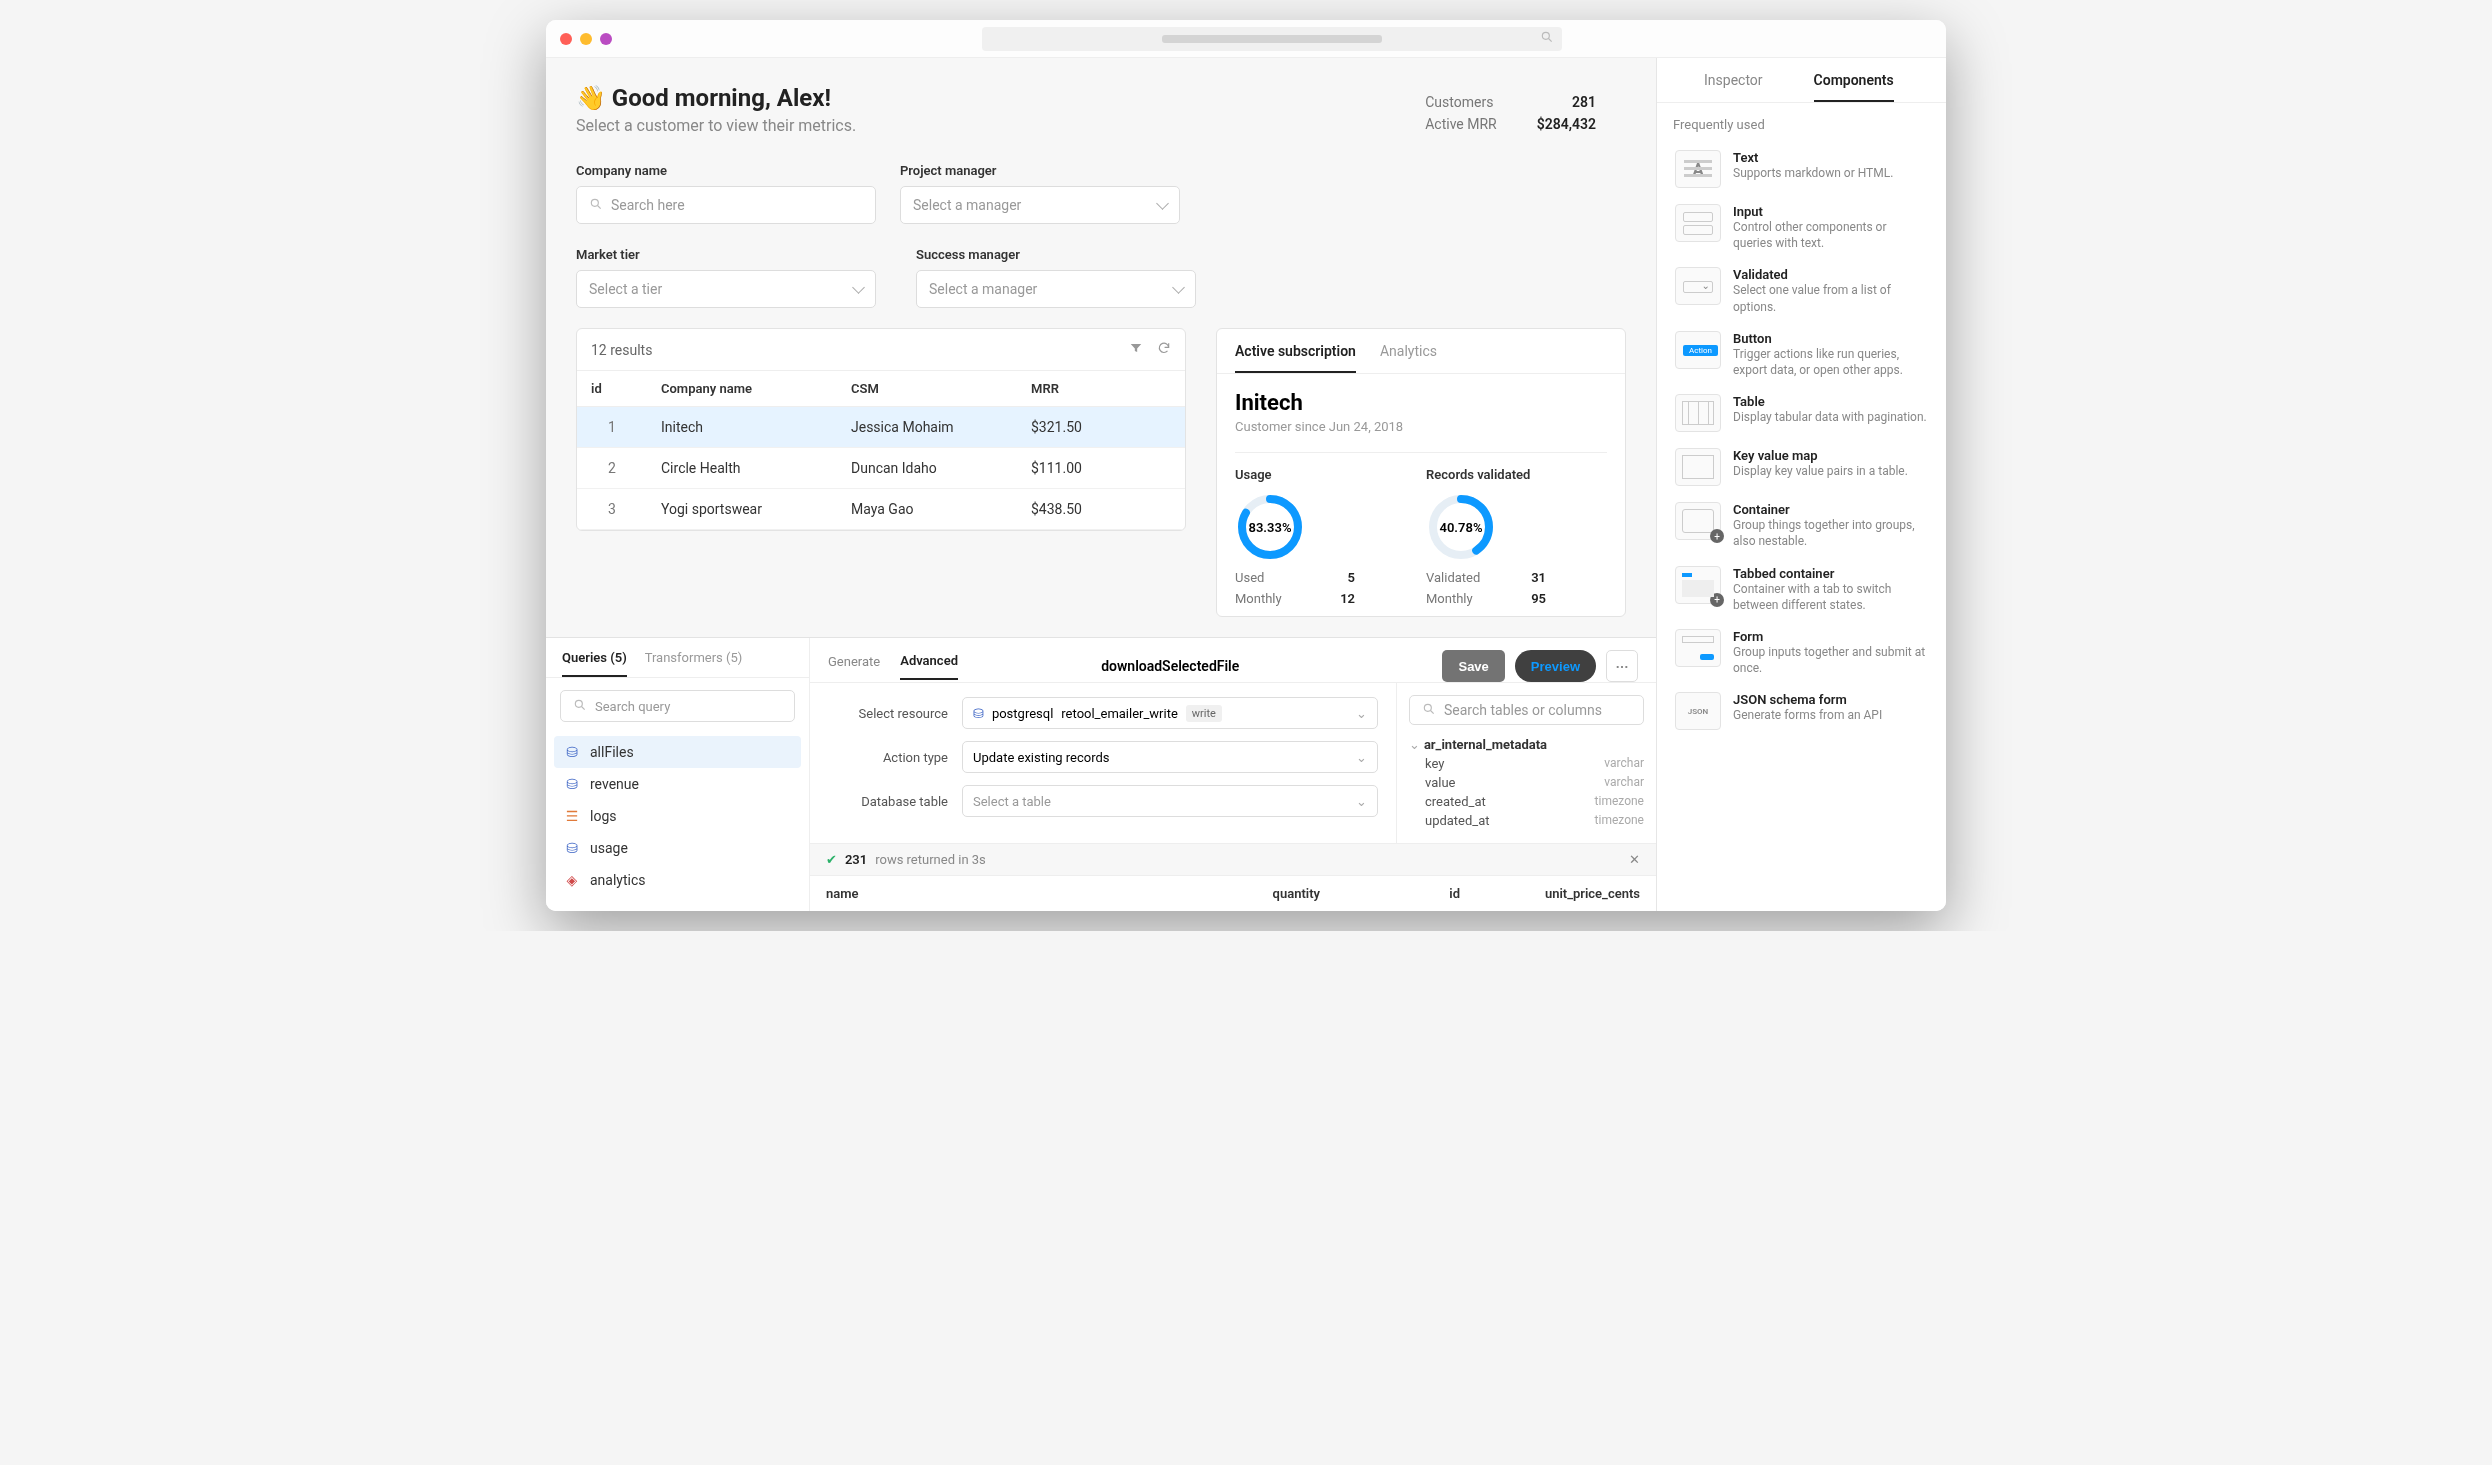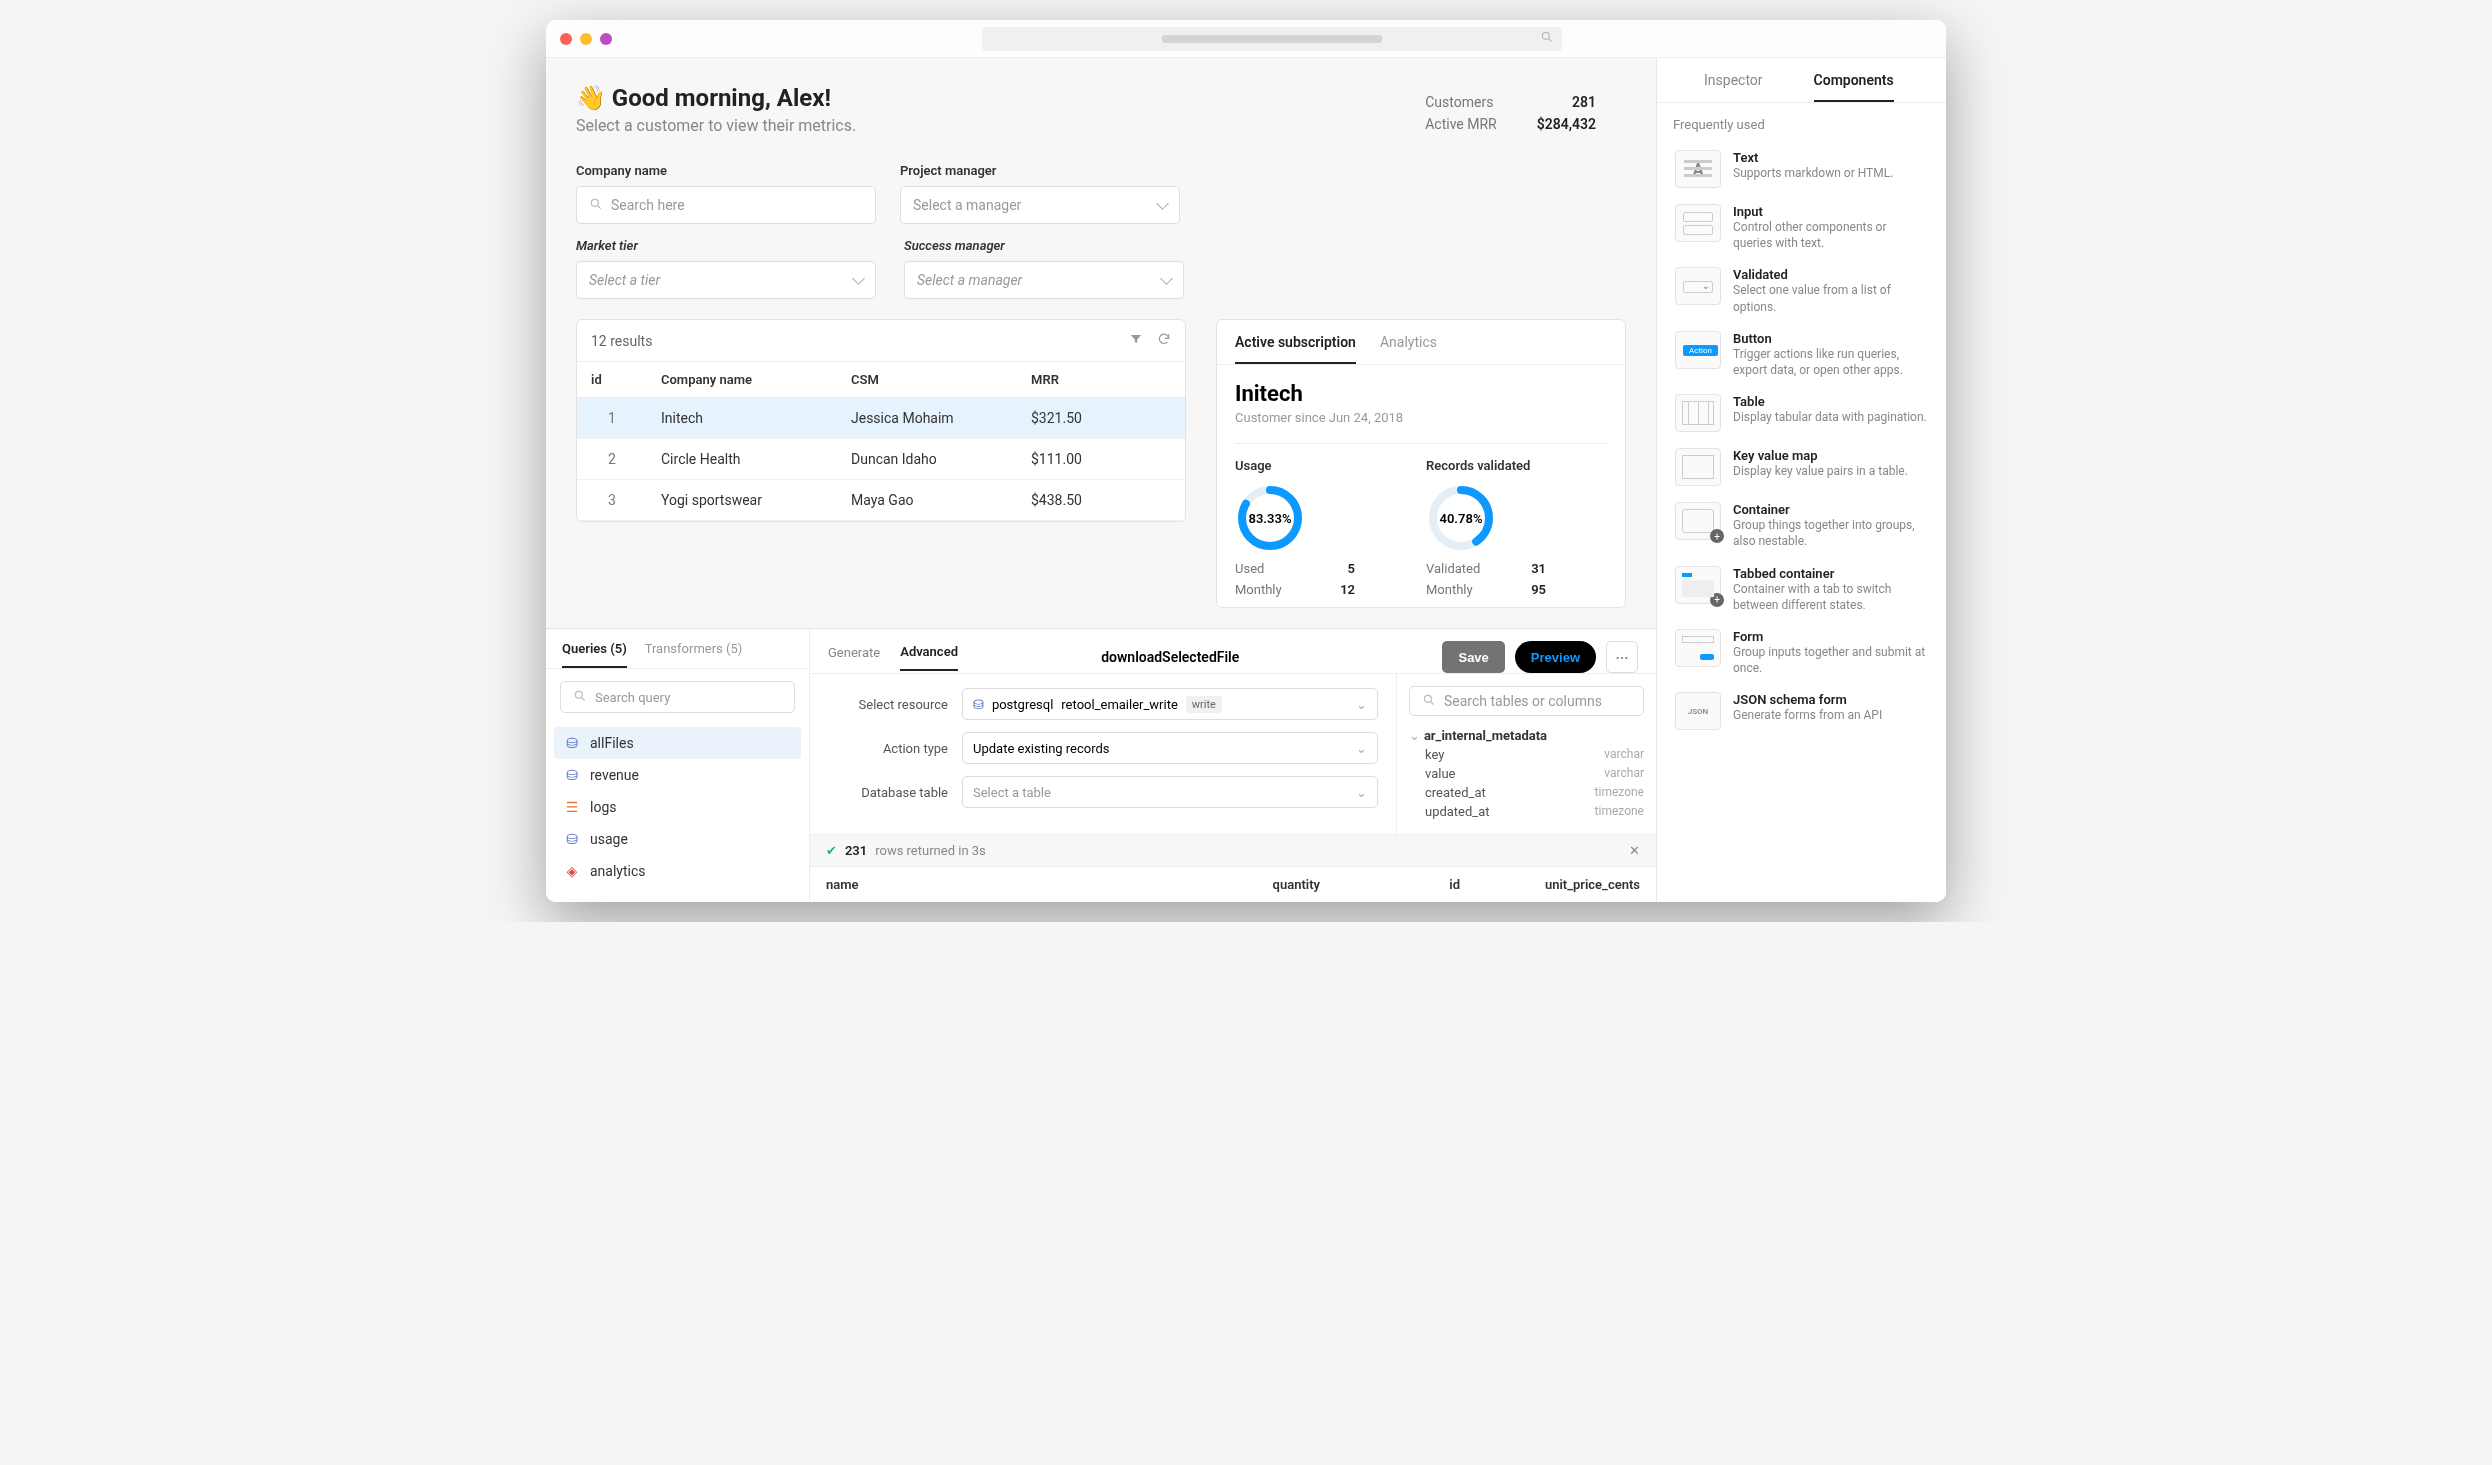--- a/index.html
+++ b/index.html
@@ -24,21 +24,21 @@
 .metrics { position: absolute; right: 60px; top: 36px; text-align: left; }
 .mrow { display: flex; justify-content: space-between; gap: 40px; font-size: 14px; color: #777; margin-bottom: 6px; }
 .mrow .val { font-weight: 600; color: #222; }
 
 .filters { display: grid; grid-template-columns: 300px 280px; gap: 24px; margin-top: 28px; }
 .fgroup label { font-size: 13px; font-weight: 600; color: #333; display: block; margin-bottom: 8px; }
 .input, .select { width: 100%; height: 38px; border: 1px solid #ddd; border-radius: 5px; background: #fff; padding: 0 12px; color: #999; font-size: 14px; display: flex; align-items: center; position: relative; }
 .input .sicon2 { margin-right: 8px; color: #bbb; }
 .select::after { content: ""; position: absolute; right: 12px; width: 8px; height: 8px; border-right: 1px solid #aaa; border-bottom: 1px solid #aaa; transform: rotate(45deg); top: 12px; }
 
-.filters2 { display: grid; grid-template-columns: 300px 280px; gap: 28px; margin-top: 14px; font-style: italic; }
+.filters2 { display: grid; grid-template-columns: 300px 280px; gap: 40px; margin-top: 23px; }
 
 .content-row { display: grid; grid-template-columns: 610px 1fr; gap: 30px; margin-top: 20px; align-items: start; }
 .table-card { background: #fff; border: 1px solid #e3e3e3; border-radius: 6px; overflow: hidden; }
 .table-head { display: flex; align-items: center; justify-content: space-between; padding: 12px 14px; color: #666; font-size: 14px; }
 .table-head .tools { display: flex; gap: 14px; color: #999; }
 .thead { display: grid; grid-template-columns: 70px 190px 180px 1fr; border-top: 1px solid #eee; border-bottom: 1px solid #eee; background: #fff; }
 .thead div { padding: 10px 14px; font-size: 13px; font-weight: 600; color: #333; }
 .trow { display: grid; grid-template-columns: 70px 190px 180px 1fr; border-bottom: 1px solid #f1f1f1; }
 .trow div { padding: 12px 14px; font-size: 14px; color: #333; }
 .trow.sel { background: #e6f3ff; }
@@ -73,21 +73,21 @@
 .qicon { width: 16px; height: 16px; display: inline-flex; align-items: center; justify-content: center; }
 
 .bp-right { padding: 0; }
 .bp-right-head { display: flex; align-items: center; padding: 12px 18px 0; gap: 20px; border-bottom: 1px solid #eee; }
 .bp-rtab { font-size: 13px; color: #888; padding-bottom: 10px; }
 .bp-rtab.active { color: #222; font-weight: 600; border-bottom: 2px solid #222; }
 .bp-title { flex: 1; text-align: center; font-weight: 600; font-size: 14px; transform: translateX(-30px); }
 .bp-actions { display: flex; gap: 10px; margin-left: auto; }
 .btn { height: 32px; padding: 0 16px; border-radius: 5px; border: none; font-size: 13px; font-weight: 600; cursor: pointer; }
 .btn.primary { background: #737373; color: #fff; }
-.btn.secondary { background: #000000; color: #0d99ff; border-radius: 16px; }
+.btn.secondary { background: #404040; color: #0d99ff; border-radius: 16px; }
 .btn.icon { width: 32px; padding: 0; border: 1px solid #ddd; background: #fff; color: #888; }
 
 .bp-form { display: grid; grid-template-columns: 1fr 260px; gap: 0; }
 .form-left { padding: 14px 18px; }
 .frow { display: flex; align-items: center; gap: 14px; margin-bottom: 12px; }
 .frow .flabel { width: 120px; text-align: right; font-size: 13px; color: #555; }
 .pill { display: inline-flex; align-items: center; gap: 8px; height: 32px; padding: 0 10px; border: 1px solid #ddd; border-radius: 5px; font-size: 13px; }
 .pill .tkn { background: transparent; }
 .pill .tag { background: #f0f0f0; padding: 2px 6px; border-radius: 3px; font-size: 11px; color: #666; }
 .fsel { flex: 1; }

